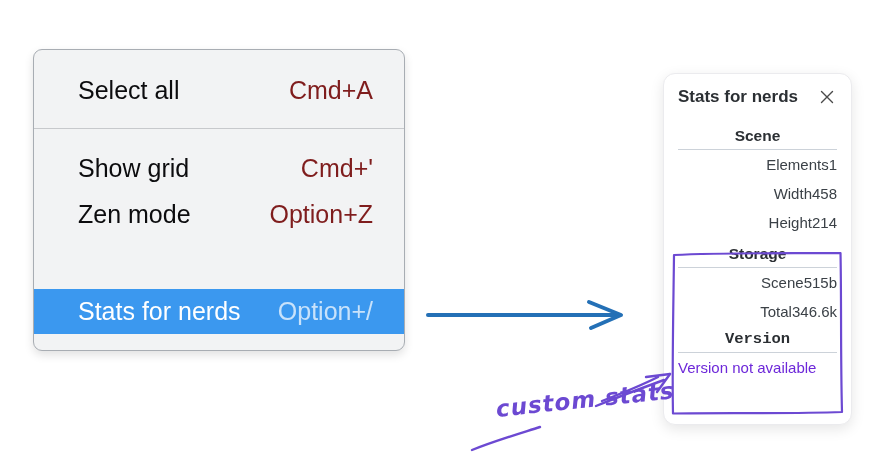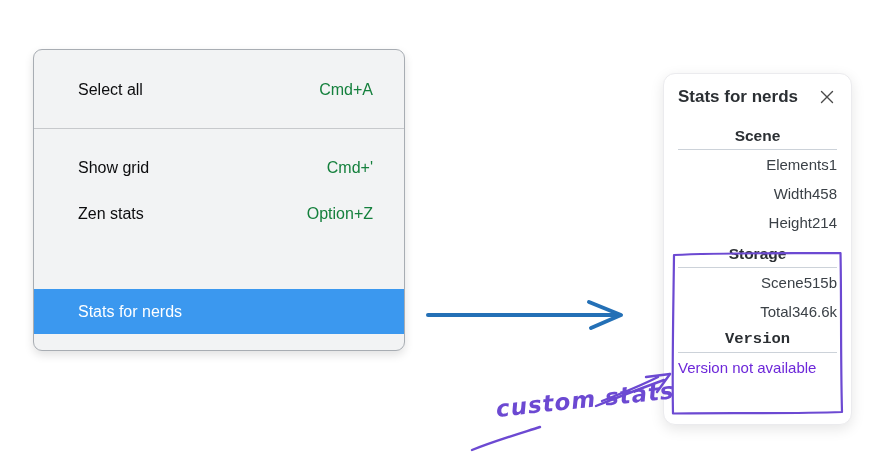--- a/index.html
+++ b/index.html
@@ -10,24 +10,24 @@
   
   .context-menu {
     position: absolute; left: 33px; top: 49px; width: 372px; height: 302px;
     background: #f2f3f4; border: 1px solid #a8adb3; border-radius: 9px;
     box-shadow: 0 4px 10px rgba(0,0,0,0.12);
     padding-top: 12px; overflow: hidden;
   }
   .menu-item {
     display: flex; align-items: center; justify-content: space-between;
     height: 46px; padding: 0 31px 0 44px;
-    font-size: 16px; color: #0c0c0e; cursor: default;
+    font-size: 25px; color: #0c0c0e; cursor: default;
   }
   .menu-item.first { height: 56px; }
-  .menu-item .shortcut { color: #15803d; }
+  .menu-item .shortcut { color: #7f1d1d; }
   .menu-divider { height: 0; border-top: 1px solid #c7c9cc; margin-top: 10px; }
   .menu-group { padding-top: 16px; }
   .menu-item.selected {
     height: 45px; margin-top: 6px;
     background: var(--menu-highlight, #3b98ef); color: #ffffff;
   }
   .menu-item.selected .shortcut { color: rgba(255,255,255,0.72); }
 
   
   .stats-panel {
@@ -73,27 +73,28 @@
       <span>Select all</span>
       <span class="shortcut">Cmd+A</span>
     </div>
     <div class="menu-divider"></div>
     <div class="menu-group">
       <div class="menu-item">
         <span>Show grid</span>
         <span class="shortcut">Cmd+'</span>
       </div>
       <div class="menu-item">
-        <span>Zen stats</span>
+        <span>Zen mode</span>
         <span class="shortcut">Option+Z</span>
       </div>
       <div class="menu-item">
       </div>
       <div class="menu-item selected">
         <span>Stats for nerds</span>
+        <span class="shortcut">Option+/</span>
       </div>
     </div>
   </div>
 
   <div class="stats-panel">
     <div class="panel-header">
       <span class="panel-title">Stats for nerds</span>
       <button class="close-btn">
         <svg width="16" height="16" viewBox="0 0 16 16">
           <path d="M2.5 2.5 L13.5 13.5 M13.5 2.5 L2.5 13.5" stroke="#4a4a4a" stroke-width="1.4" stroke-linecap="round"></path>

